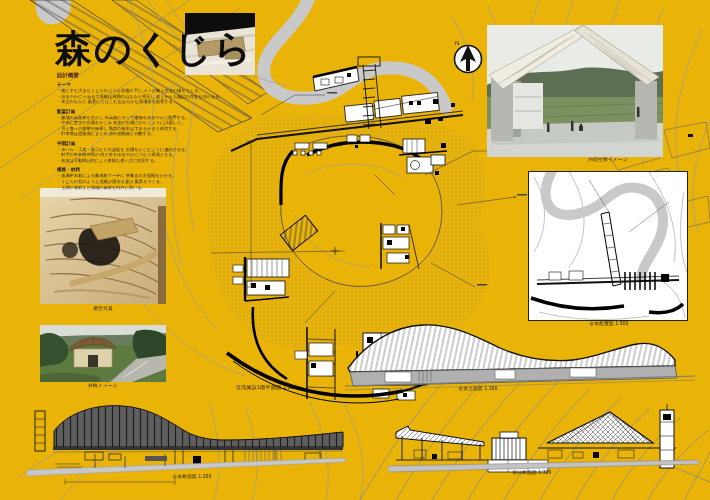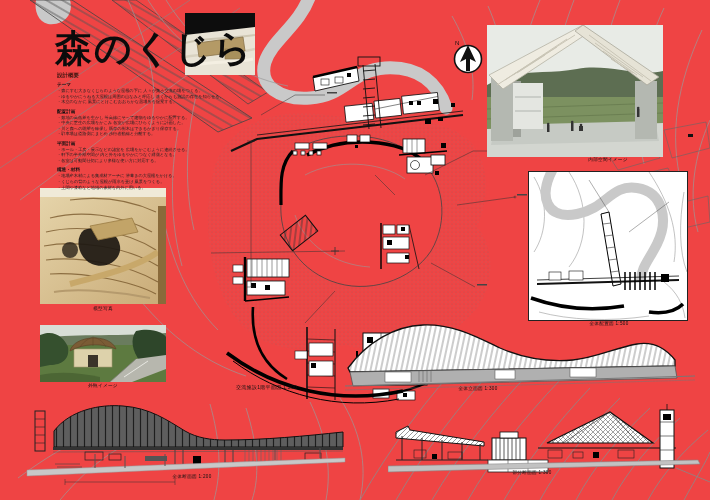--- a/index.html
+++ b/index.html
@@ -1,16 +1,16 @@
 <!DOCTYPE html>
 <html><head>
 <meta charset="utf-8">
 <style>
   html,body{margin:0;padding:0;background:#fff;}
-  .board{position:relative;width:710px;height:500px;background:#ef4444;overflow:hidden;
+  .board{position:relative;width:710px;height:500px;background:#eab308;overflow:hidden;
          font-family:"Liberation Sans",sans-serif;}
   .bg{position:absolute;left:0;top:0;z-index:0;}
   .plan{position:absolute;left:195px;top:55px;z-index:1;}
   .title{position:absolute;left:55px;top:24px;width:240px;z-index:4;
          font-family:"DejaVu Serif","Liberation Serif",serif;font-weight:bold;
          font-size:37px;letter-spacing:2px;color:#0b0b0b;}
   .textblock{position:absolute;left:57px;top:72px;width:200px;z-index:4;color:#1a1a1a;}
   .subtitle{font-size:5.5px;font-weight:bold;color:#3d1510;margin-bottom:3px;}
   .sec{margin-bottom:4px;}
   .sec-h{font-size:4.6px;font-weight:bold;margin-bottom:1px;color:#111;}

